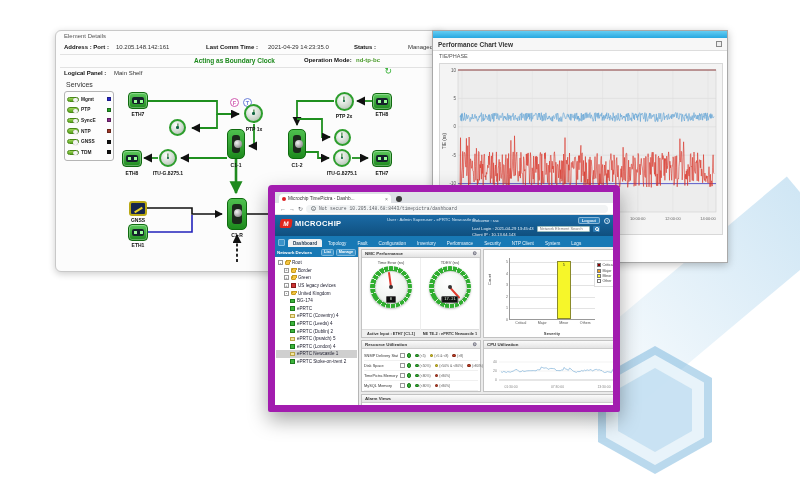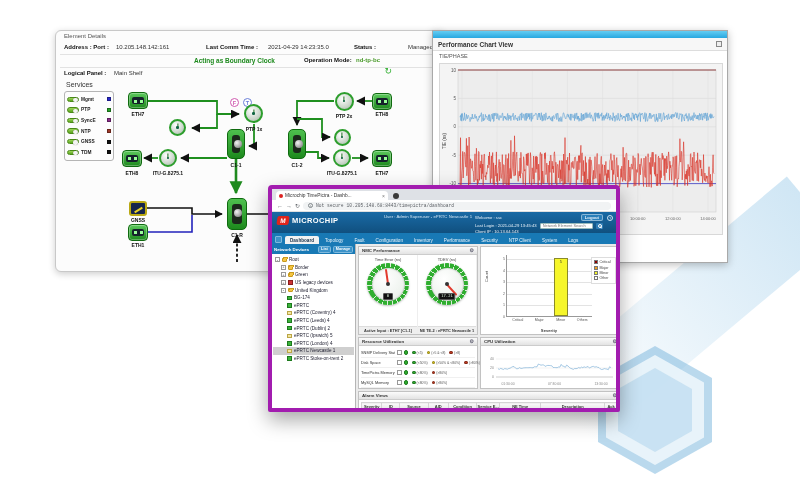--- a/index.html
+++ b/index.html
@@ -48,21 +48,21 @@
 #badge-f{border:1.2px solid #d05ab0;color:#d05ab0}
 #badge-t{border:1.2px solid #6a7fd8;color:#6a7fd8}
 
 #pw{position:absolute;left:432px;top:30px;width:296px;height:233px;background:#fff;border:1px solid #a9a9a9;box-shadow:0 2px 8px rgba(0,0,0,.25);z-index:3}
 #pw-strip{height:7px;background:linear-gradient(#64cdf2,#28a7e0)}
 #pw-head{height:13px;border-bottom:1px solid #ddd;display:flex;align-items:center;padding:0 5px;font-size:6.5px;font-weight:bold;color:#333;background:#f7f7f7}
 #pw-max{margin-left:auto;width:6px;height:6px;border:1px solid #888;background:#eee}
 #pw-sub{font-size:5.5px;color:#555;padding:2px 6px}
 #tie-wrap{position:absolute;left:6px;top:32px;width:284px;height:172px;background:#f4f4f4;border:1px solid #d8d8d8}
 
-#mw{position:absolute;left:268px;top:185px;width:352px;height:227px;background:#fff;border:4px solid #a21caf;border-radius:4px 4px 2px 2px;box-shadow:0 8px 20px rgba(0,0,0,.35);z-index:4;overflow:hidden}
+#mw{position:absolute;left:268px;top:185px;width:352px;height:227px;background:#fff;border:7px solid #a21caf;border-radius:4px 4px 2px 2px;box-shadow:0 8px 20px rgba(0,0,0,.35);z-index:4;overflow:hidden}
 #bt-bar{height:11px;background:#dee1e6;display:flex;align-items:flex-end;padding-left:4px}
 #btab{width:112px;height:9px;background:#fff;border-radius:4px 4px 0 0;display:flex;align-items:center;gap:2px;padding:0 3px;font-size:4.8px;color:#333;overflow:hidden;white-space:nowrap}
 #btab .fav{width:4px;height:4px;border-radius:50%;background:#d22;flex:none}
 #btab .bx{margin-left:auto;color:#777;font-size:5px}
 #bprofile{width:6px;height:6px;border-radius:50%;background:#3a3a3a;margin:0 0 1.5px 5px}
 #url-bar{height:12px;background:#fff;border-bottom:1px solid #e0e0e0;display:flex;align-items:center;gap:3px;padding:0 5px}
 .nav-gl{color:#5f6368;font-size:6px;line-height:6px}
 #url-pill{flex:1;height:8px;background:#f1f3f4;border-radius:4px;font-size:4.6px;color:#5f6368;display:flex;align-items:center;padding:0 5px;gap:3px;overflow:hidden;white-space:nowrap;font-family:"Liberation Mono",monospace}
 .info-dot{width:5px;height:5px;border-radius:50%;border:0.7px solid #80868b;color:#80868b;font-size:3.5px;display:flex;align-items:center;justify-content:center;flex:none}
 

